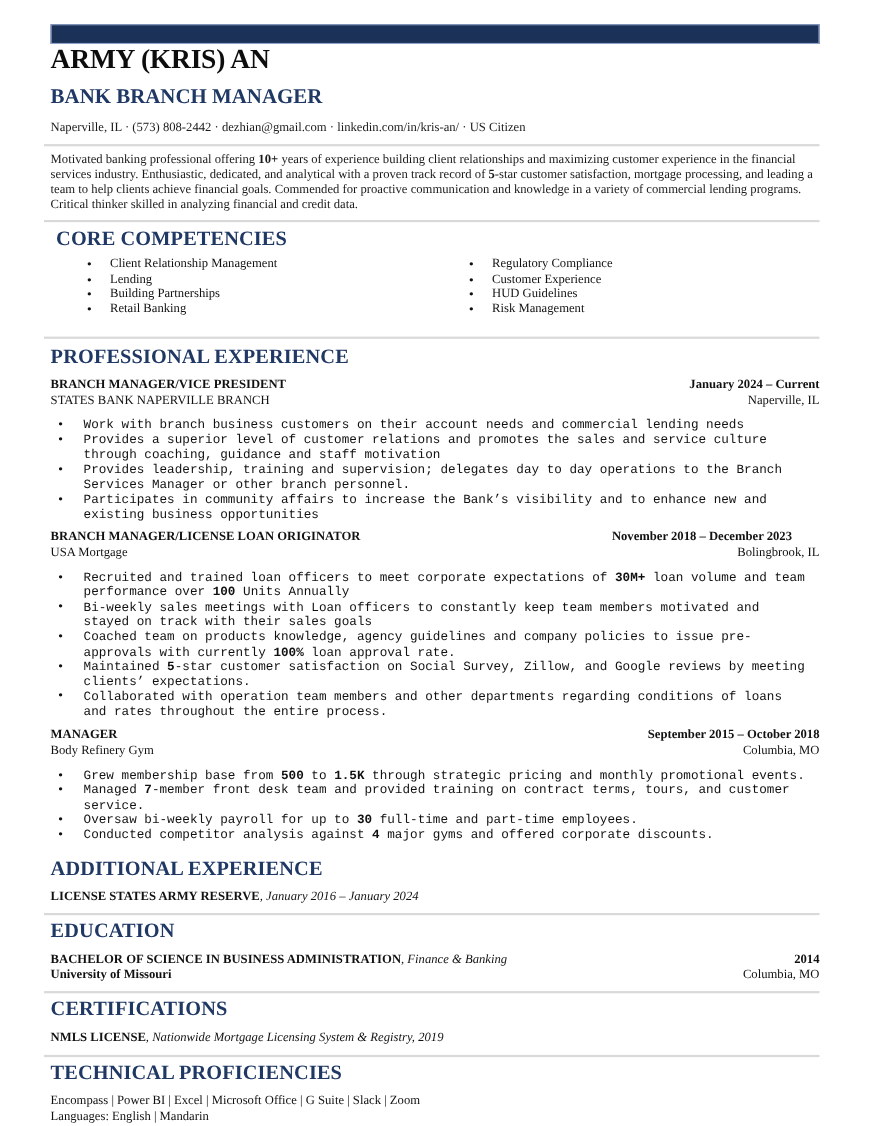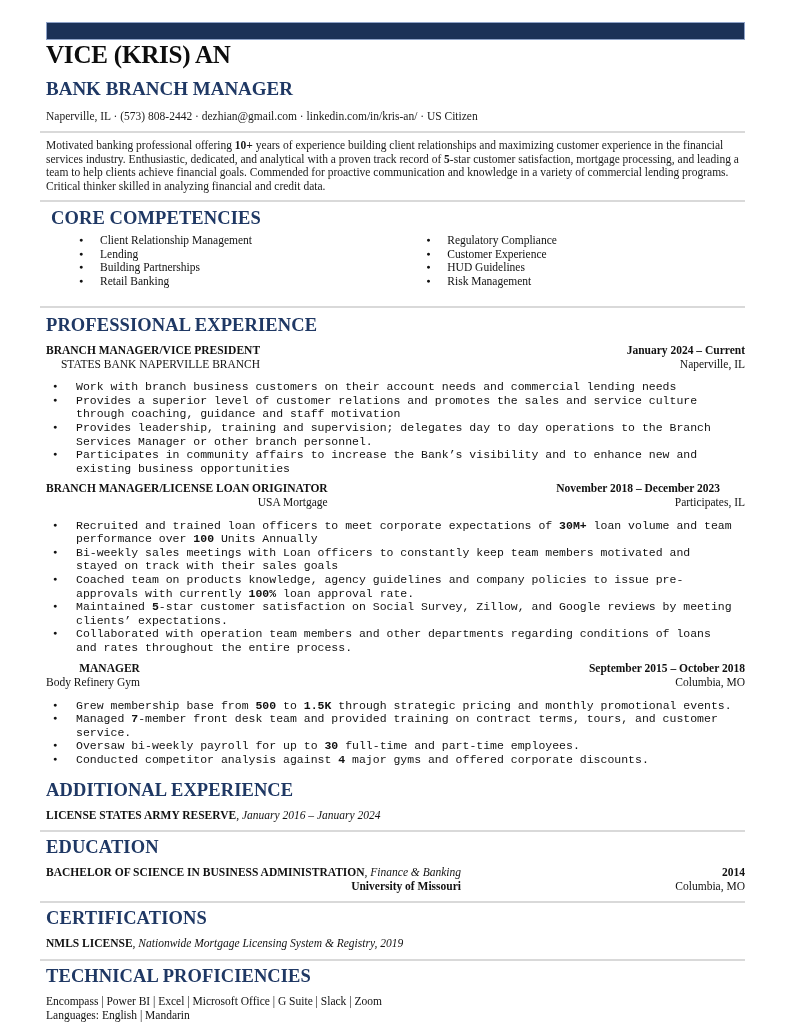--- a/index.html
+++ b/index.html
@@ -82,21 +82,21 @@
   }
   .comp-left { margin-left: 54px; width: 350px; }
   .comp-right { width: 300px; }
   .job-head {
     display: flex;
     justify-content: space-between;
     font-family: "Liberation Serif", "DejaVu Serif", serif;
     font-size: 11.5px;
     line-height: 13.6px;
   }
-  .job-head .l, .job-head .r { display: flex; flex-direction: column; text-align: right; }
+  .job-head .l, .job-head .r { display: flex; flex-direction: column; }
   .job-head .r { text-align: right; }
   .bold { font-weight: bold; }
   .bullets {
     list-style: none;
     font-family: Liberation Mono, monospace;
     font-size: 11.5px;
     line-height: 13.6px;
     padding-left: 30px;
     padding-right: 10px;
   }
@@ -116,21 +116,21 @@
   }
   .line i { font-style: italic; }
 </style>
 </head>
 <body>
 
 <div class="page">
 
   <div class="top-bar"></div>
 
-  <div class="name">VICE (KRIS) AN</div>
+  <div class="name">ARMY (KRIS) AN</div>
   <div class="job-title">BANK BRANCH MANAGER</div>
   <div class="contact">Naperville, IL · (573) 808-2442 · dezhian@gmail.com · linkedin.com/in/kris-an/ · US Citizen</div>
 
   <div class="divider" style="margin-top:8px;"></div>
 
   <p class="summary" style="margin-top:6px;" id="summary"><span>Motivated banking professional offering </span><b>10+</b><span> years of experience building client relationships and maximizing customer experience in the financial services industry. Enthusiastic, dedicated, and analytical with a proven track record of </span><b>5</b><span>-star customer satisfaction, mortgage processing, and leading a team to help clients achieve financial goals. Commended for proactive communication and knowledge in a variety of commercial lending programs. Critical thinker skilled in analyzing financial and credit data.</span></p>
 
   <div class="divider" style="margin-top:7px;"></div>
 
   <div class="section-heading" style="margin-top:5px; margin-left:5px;">CORE COMPETENCIES</div>
@@ -171,21 +171,21 @@
       <li><span>Participates in community affairs to increase the Bank’s visibility and to enhance new and existing business opportunities</span></li>
     </ul>
 
   <div class="job-head" style="margin-top:7px;">
     <div class="l">
       <span class="bold">BRANCH MANAGER/LICENSE LOAN ORIGINATOR</span>
       <span>USA Mortgage</span>
     </div>
     <div class="r">
       <span class="bold" style="margin-right:25px;">November 2018 – December 2023</span>
-      <span>Participates, IL</span>
+      <span>Bolingbrook, IL</span>
     </div>
   </div>
   <ul class="bullets" style="margin-top:9px;">
       <li><span>Recruited and trained loan officers to meet corporate expectations of </span><b>30M+</b><span> loan volume and team performance over </span><b>100</b><span> Units Annually</span></li>
       <li><span>Bi-weekly sales meetings with Loan officers to constantly keep team members motivated and stayed on track with their sales goals</span></li>
       <li><span>Coached team on products knowledge, agency guidelines and company policies to issue pre-approvals with currently </span><b>100%</b><span> loan approval rate.</span></li>
       <li><span>Maintained </span><b>5</b><span>-star customer satisfaction on Social Survey, Zillow, and Google reviews by meeting clients’ expectations.</span></li>
       <li><span>Collaborated with operation team members and other departments regarding conditions of loans and rates throughout the entire process.</span></li>
     </ul>
 

